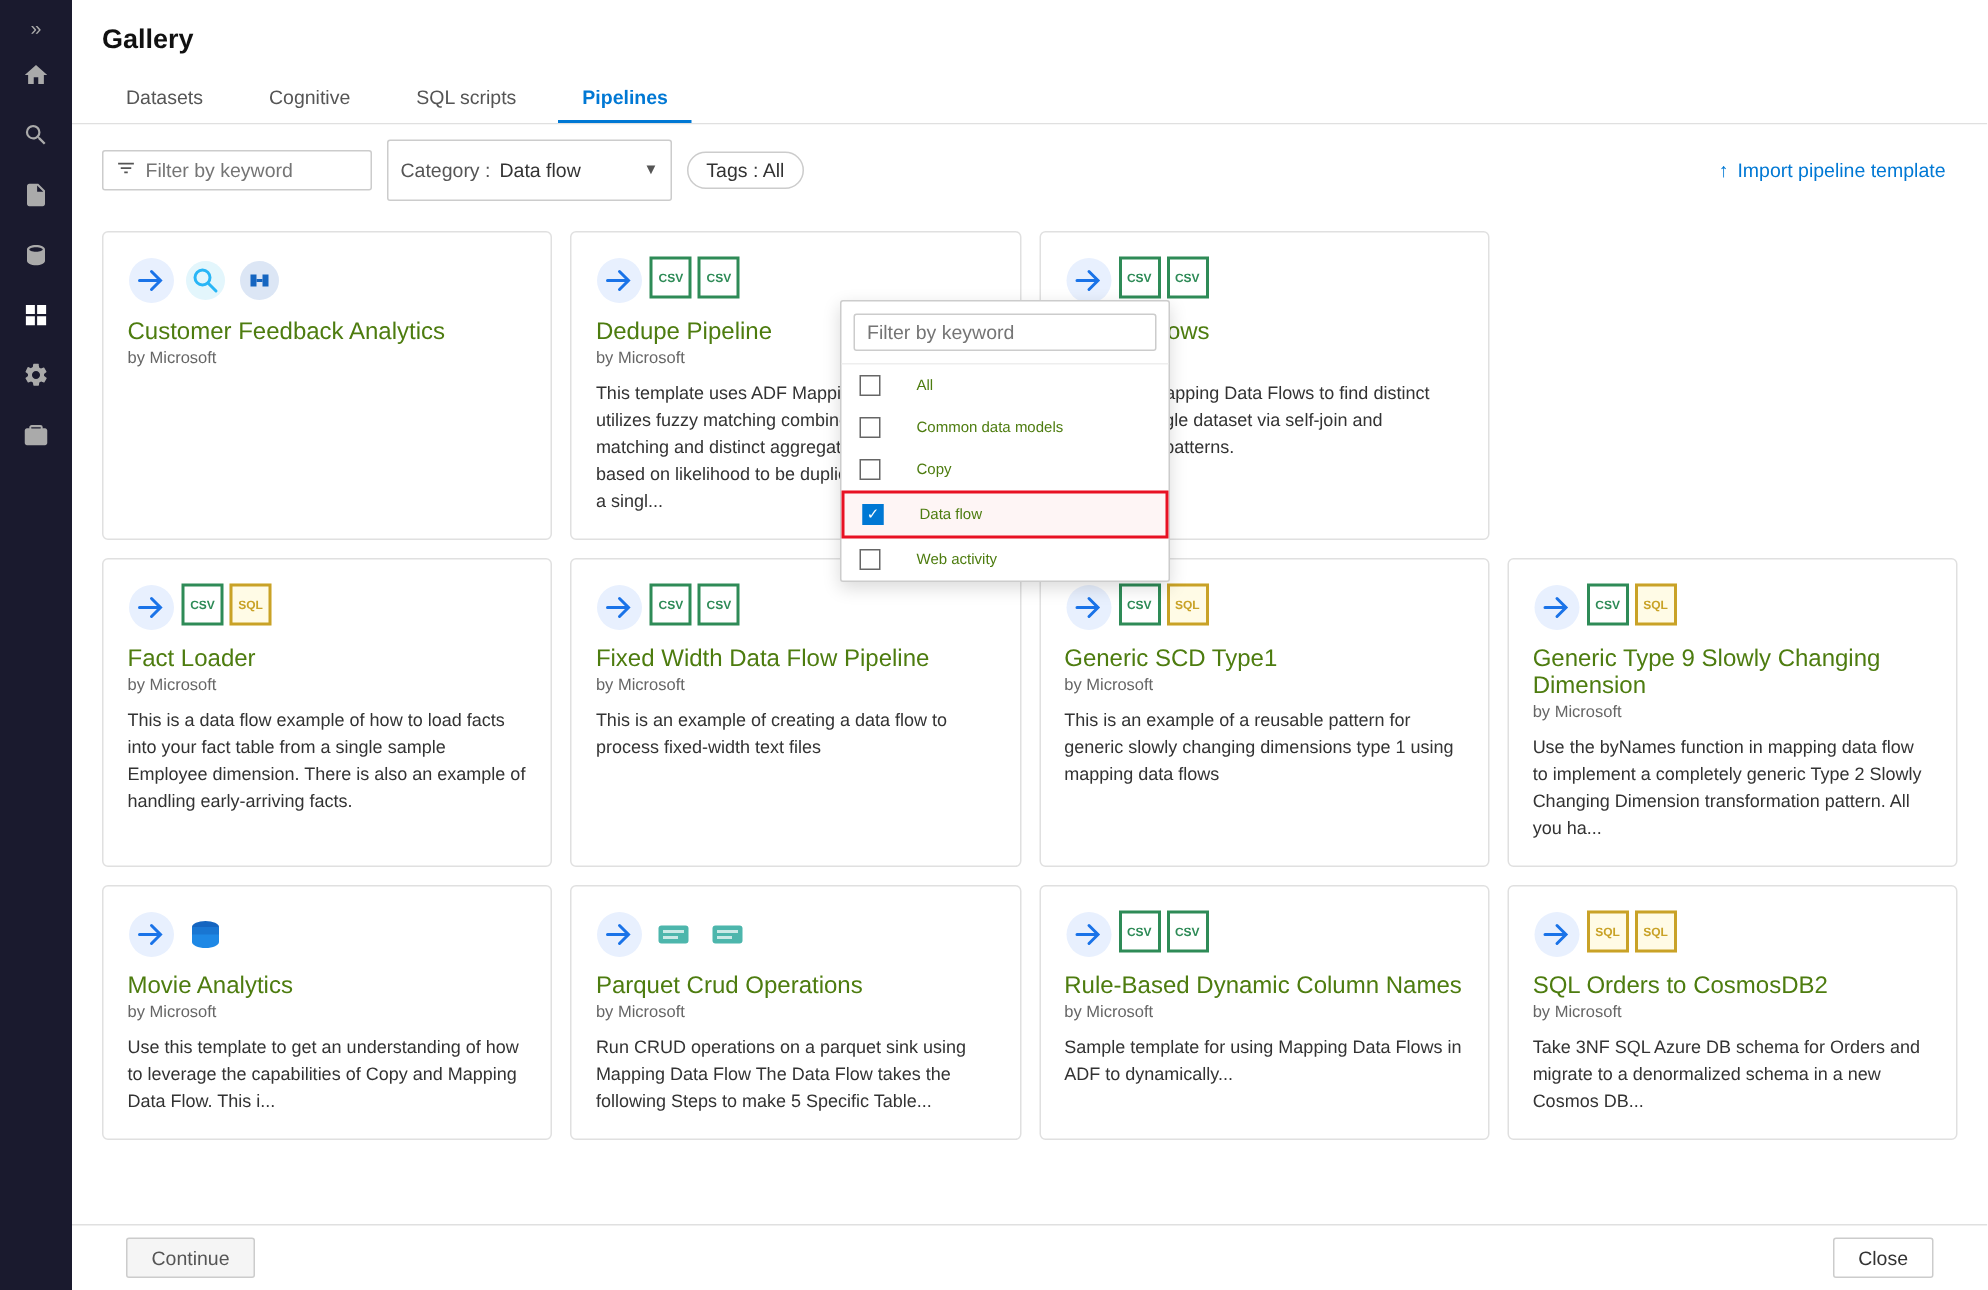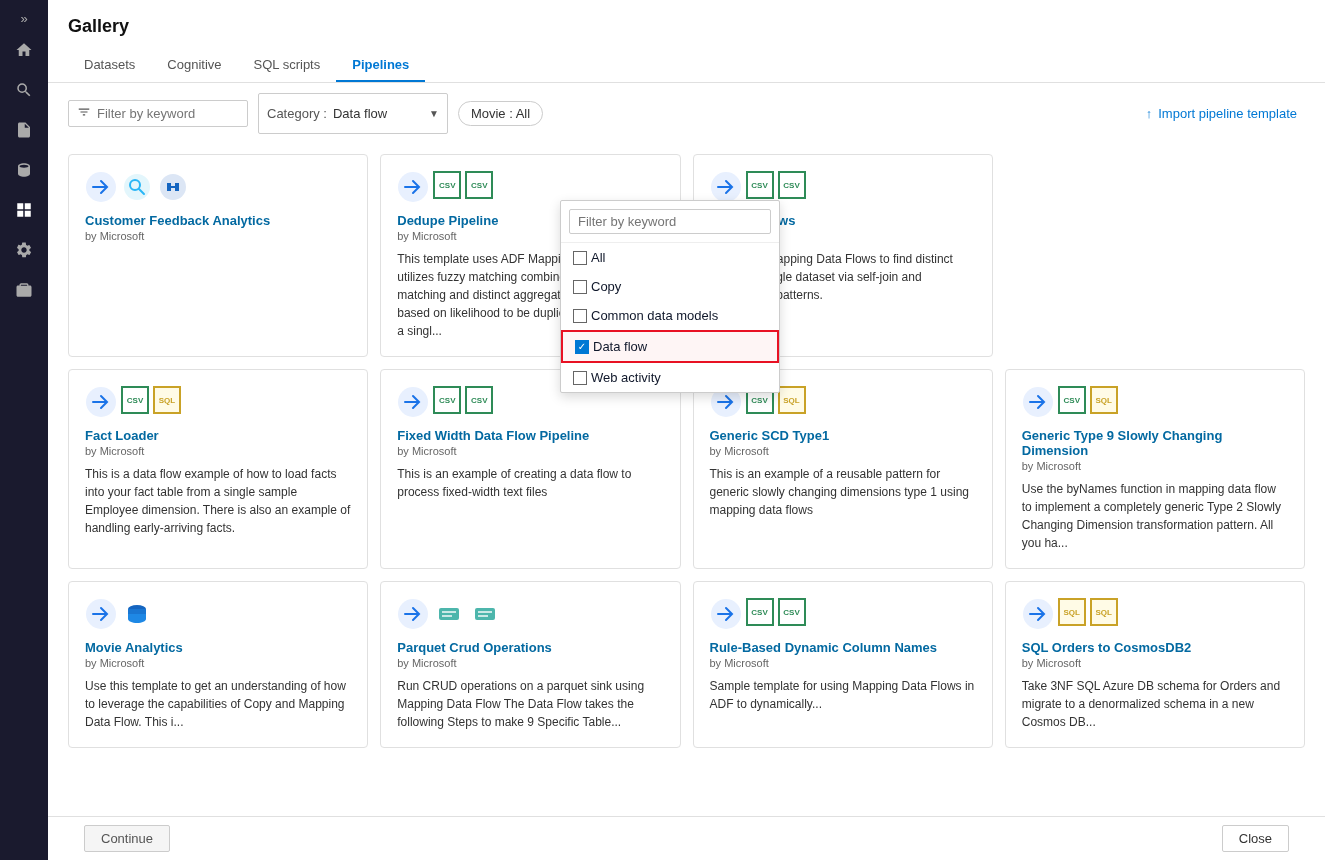--- a/index.html
+++ b/index.html
@@ -51,21 +51,21 @@
       border-bottom: 1px solid #e0e0e0;
     }
     .header h1 {
       font-size: 18px;
       font-weight: 600;
       margin-bottom: 12px;
       color: #111;
     }
     .tabs {
       display: flex;
-      gap: 0;
+      gap: 12px;
     }
     .tab {
       padding: 8px 16px;
       cursor: pointer;
       font-size: 13px;
       color: #555;
       border-bottom: 2px solid transparent;
       white-space: nowrap;
     }
     .tab.active {
@@ -167,23 +167,23 @@
       display: flex;
       align-items: center;
       justify-content: center;
       font-size: 9px;
       color: #2e8b57;
       font-weight: 700;
     }
     .icon-box.csv { color: #2e8b57; border-color: #2e8b57; }
     .icon-box.sql { color: #c9a227; border-color: #c9a227; background: #fffbe6; }
     .card-title {
-      font-size: 13px;
-      font-weight: 700;
-      color: #0369a1;
+      font-size: 16px;
+      font-weight: 400;
+      color: #4d7c0f;
       margin-bottom: 2px;
     }
     .card-author {
       font-size: 11px;
       color: #666;
       margin-bottom: 8px;
     }
     .card-desc {
       font-size: 12px;
       color: #333;
@@ -208,25 +208,25 @@
       width: 100%;
       border: 1px solid #ccc;
       padding: 4px 8px;
       font-size: 13px;
       outline: none;
       border-radius: 2px;
     }
     .dropdown-item {
       display: flex;
       align-items: center;
-      gap: 4px;
+      gap: 24px;
       padding: 7px 12px;
       cursor: pointer;
-      font-size: 13px;
-      color: #0f172a;
+      font-size: 10px;
+      color: #4d7c0f;
     }
     .checkbox {
       width: 14px;
       height: 14px;
       border: 1px solid #666;
       background: #fff;
       display: flex;
       align-items: center;
       justify-content: center;
       flex-shrink: 0;
@@ -342,46 +342,46 @@
             <path d="M10 18h4v-2h-4v2zM3 6v2h18V6H3zm3 7h12v-2H6v2z"></path>
           </svg>
       </span>
       <input type="text" placeholder="Filter by keyword" style="">
     </div>
     <div class="category-select" id="category-select">
       <span class="category-label">Category :</span>
       <span class="category-value">Data flow</span>
       <span class="chevron">▼</span>
     </div>
-    <div class="tags-btn">Movie : All</div>
+    <div class="tags-btn">Tags : All</div>
     <div class="spacer"></div>
     <div class="import-btn">
       <span>↑</span>
       <span>Import pipeline template</span>
     </div>
   </div>
 
   <div class="content">
 
     <div style="position:absolute; top:0; left:220px; z-index:200;">
       <div class="dropdown-menu">
         <div class="dropdown-filter">
           <input type="text" placeholder="Filter by keyword" style="">
         </div>
         <div class="dropdown-item">
           <div class="checkbox"></div>
           <span>All</span>
         </div>
         <div class="dropdown-item">
           <div class="checkbox"></div>
-          <span>Copy</span>
+          <span>Common data models</span>
         </div>
         <div class="dropdown-item">
           <div class="checkbox"></div>
-          <span>Common data models</span>
+          <span>Copy</span>
         </div>
         <div class="dropdown-item selected-row" style="background:#fef5f5;">
           <div class="checkbox checked"></div>
           <span>Data flow</span>
         </div>
         <div class="dropdown-item">
           <div class="checkbox"></div>
           <span>Web activity</span>
         </div>
       </div>
@@ -553,21 +553,21 @@
           <div class="df-icon">
             <svg width="28" height="28" viewBox="0 0 28 28">
                 <rect x="4" y="8" width="20" height="12" rx="2" fill="#4db6ac"></rect>
                 <rect x="7" y="11" width="14" height="2" fill="#fff" opacity="0.7"></rect>
                 <rect x="7" y="15" width="10" height="2" fill="#fff" opacity="0.7"></rect>
               </svg>
           </div>
         </div>
         <div class="card-title">Parquet Crud Operations</div>
         <div class="card-author">by Microsoft</div>
-        <div class="card-desc">Run CRUD operations on a parquet sink using Mapping Data Flow The Data Flow takes the following Steps to make 9 Specific Table...</div>
+        <div class="card-desc">Run CRUD operations on a parquet sink using Mapping Data Flow The Data Flow takes the following Steps to make 5 Specific Table...</div>
       </div>
 
       <div class="card">
         <div class="card-icons">
           <div class="df-icon">
             <svg width="32" height="32" viewBox="0 0 32 32">
                 <circle cx="16" cy="16" r="15" fill="#e8f0fe"></circle>
                 <path d="M8 16h12M16 10l6 6-6 6" stroke="#1a73e8" stroke-width="2" fill="none" stroke-linecap="round"></path>
               </svg>
           </div>

